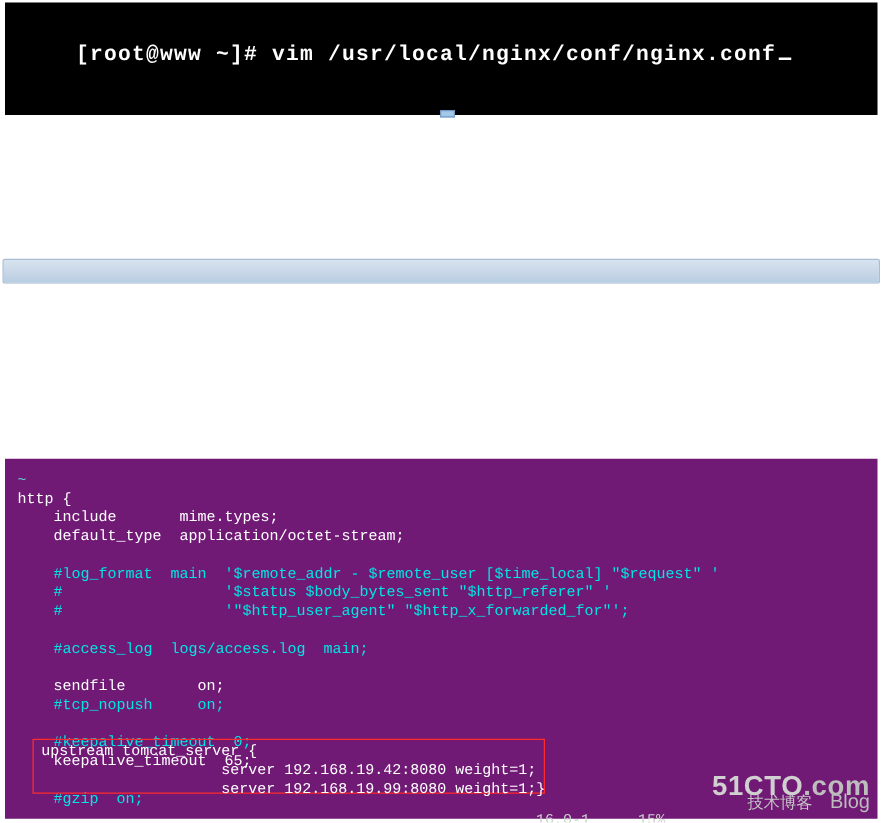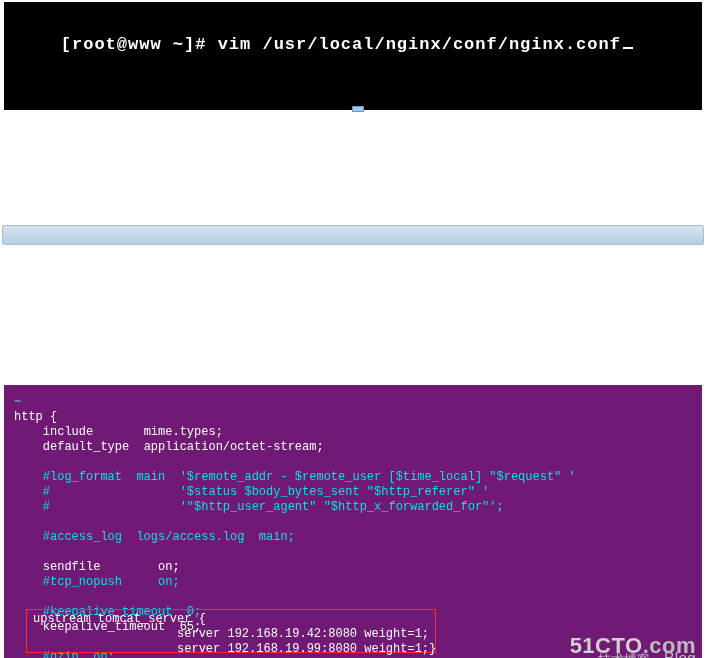--- a/index.html
+++ b/index.html
@@ -5,21 +5,21 @@
     * { margin: 0; padding: 0; box-sizing: border-box; }
     body {
       width: 706px;
       height: 658px;
       background: #ffffff;
       font-family: "Courier New", Consolas, monospace;
       overflow: hidden;
     }
     .top-terminal {
       width: 698px;
-      height: 108px;
+      height: 90px;
       margin: 2px auto 0;
       background: #000000;
       padding: 14px 12px;
       position: relative;
     }
     .top-terminal .prompt-line {
       color: #ffffff;
       font-size: 17px;
       font-weight: bold;
       letter-spacing: 1px;

